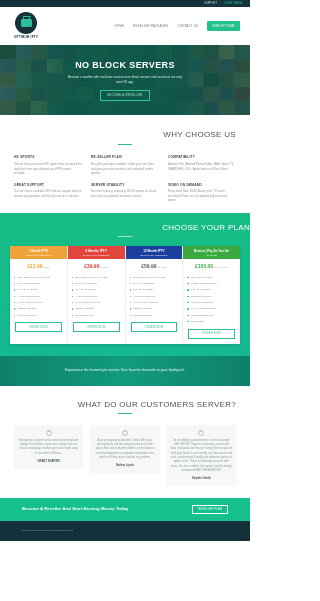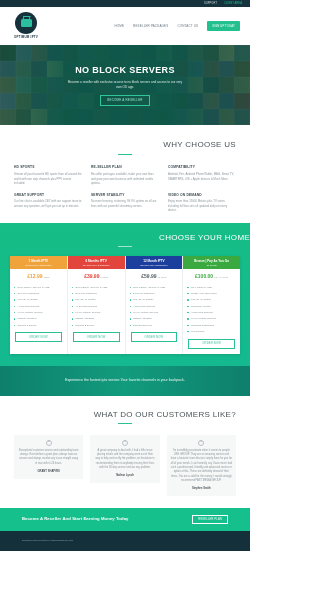--- a/index.html
+++ b/index.html
@@ -52,21 +52,21 @@
   .logo-text { font-size: 3px; color: #15323c; font-weight: bold; letter-spacing: .2px; }
   .nav { margin-left: auto; display: flex; align-items: center; gap: 9px; }
   .nav-link { color: #6d7b80; font-size: 3px; text-decoration: none; letter-spacing: .15px; }
   .nav-btn {
     background: #22c08c; color: #fff; font-size: 2.8px;
     padding: 2.6px 5px; border-radius: 1px; border: none; letter-spacing: .1px;
   }
 
   
   .hero {
-    position: relative; height: 80px; overflow: hidden;
+    position: relative; height: 70px; overflow: hidden;
     background: linear-gradient(90deg, #0c5246 0%, #12705c 35%, #0f6354 65%, #0a4a42 100%);
   }
   .hero-tiles { position: absolute; inset: 0; display: flex; }
   .tile-col { display: flex; flex-direction: column; flex: 1; }
   .tile { flex: 1; border: .3px solid rgba(255,255,255,.06); }
   .hero-overlay {
     position: absolute; inset: 0;
     background: linear-gradient(90deg, rgba(10,70,60,.55) 0%, rgba(12,86,72,.93) 28%, rgba(12,86,72,.95) 66%, rgba(10,62,56,.6) 100%);
   }
   .hero-inner {
@@ -330,21 +330,21 @@
       <div class="feat-body">No more freezing, stuttering, 99.9% uptime on all our lines with our powerful streaming servers.</div>
     </div>
     <div>
       <div class="feat-title">VIDEO ON DEMAND</div>
       <div class="feat-body">Enjoy more than 15000 Movies plus TV series including full box sets all updated daily on every device.</div>
     </div>
   </div>
 </div>
 
 <div class="pricing">
-  <h2 class="sec-title">CHOOSE YOUR HOME</h2>
+  <h2 class="sec-title">CHOOSE YOUR PLAN</h2>
   <div class="sec-rule"></div>
   <div class="plan-wrap" id="plans">
       <div class="plan">
         <div class="plan-head" style="background: rgb(240, 163, 58);">
           <div class="plan-name">1 Month IPTV</div>
           <div class="plan-term">30 Days IPTV Subscription</div>
         </div>
         <div class="plan-price"><span class="plan-amount" style="color: rgb(240, 163, 58);">£12.99</span><span class="plan-per">/Month</span></div>
         <ul class="plan-feats">
           <li>Over 12000+ Ch Live &amp; VOD</li>
@@ -418,21 +418,21 @@
         </div>
       </div>
     </div>
 </div>
 
 <div class="cta-band">
   <p>Experience the fastest iptv service Your favorite channels in your backpack.</p>
 </div>
 
 <div class="testi-sec">
-  <h2 class="sec-title">WHAT DO OUR CUSTOMERS LIKE?</h2>
+  <h2 class="sec-title">WHAT DO OUR CUSTOMERS SERVER?</h2>
   <div class="sec-rule"></div>
   <div class="testi-grid" id="testis">
       <div class="testi-card">
         <div class="quote-icon">❝</div>
         <div class="testi-text">Exceptional customer service and outstanding team always. Even before a great plan, always have an answer and always resolve any issue straight away in true with in 24 hours.</div>
         <div class="testi-name">GRANT SHAPIRO</div>
       </div>
       <div class="testi-card">
         <div class="quote-icon">❝</div>
         <div class="testi-text">A great company to deal with, I had a little issue placing tickets and the company went out of their way to help and rectify the problem, no hesitation in recommending them to anybody missing their lines with the 30 day service and out any problem.</div>

